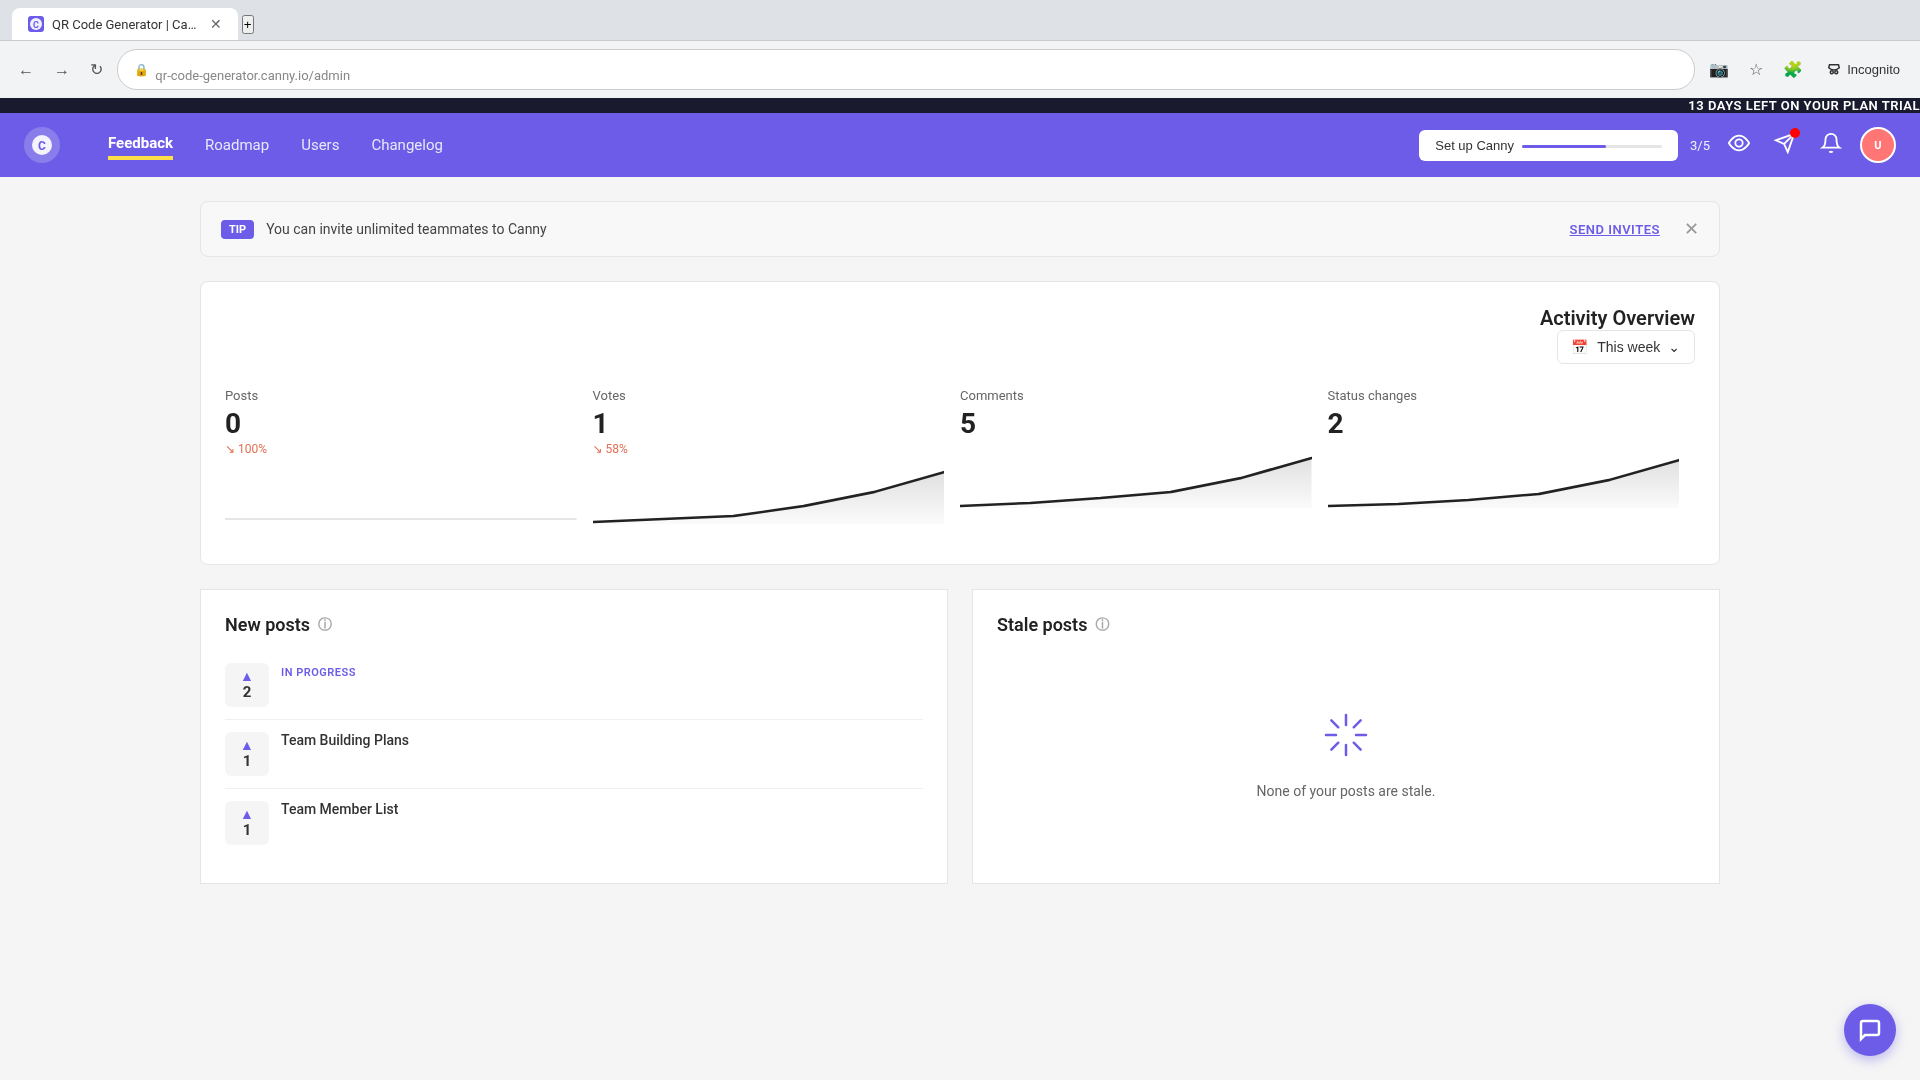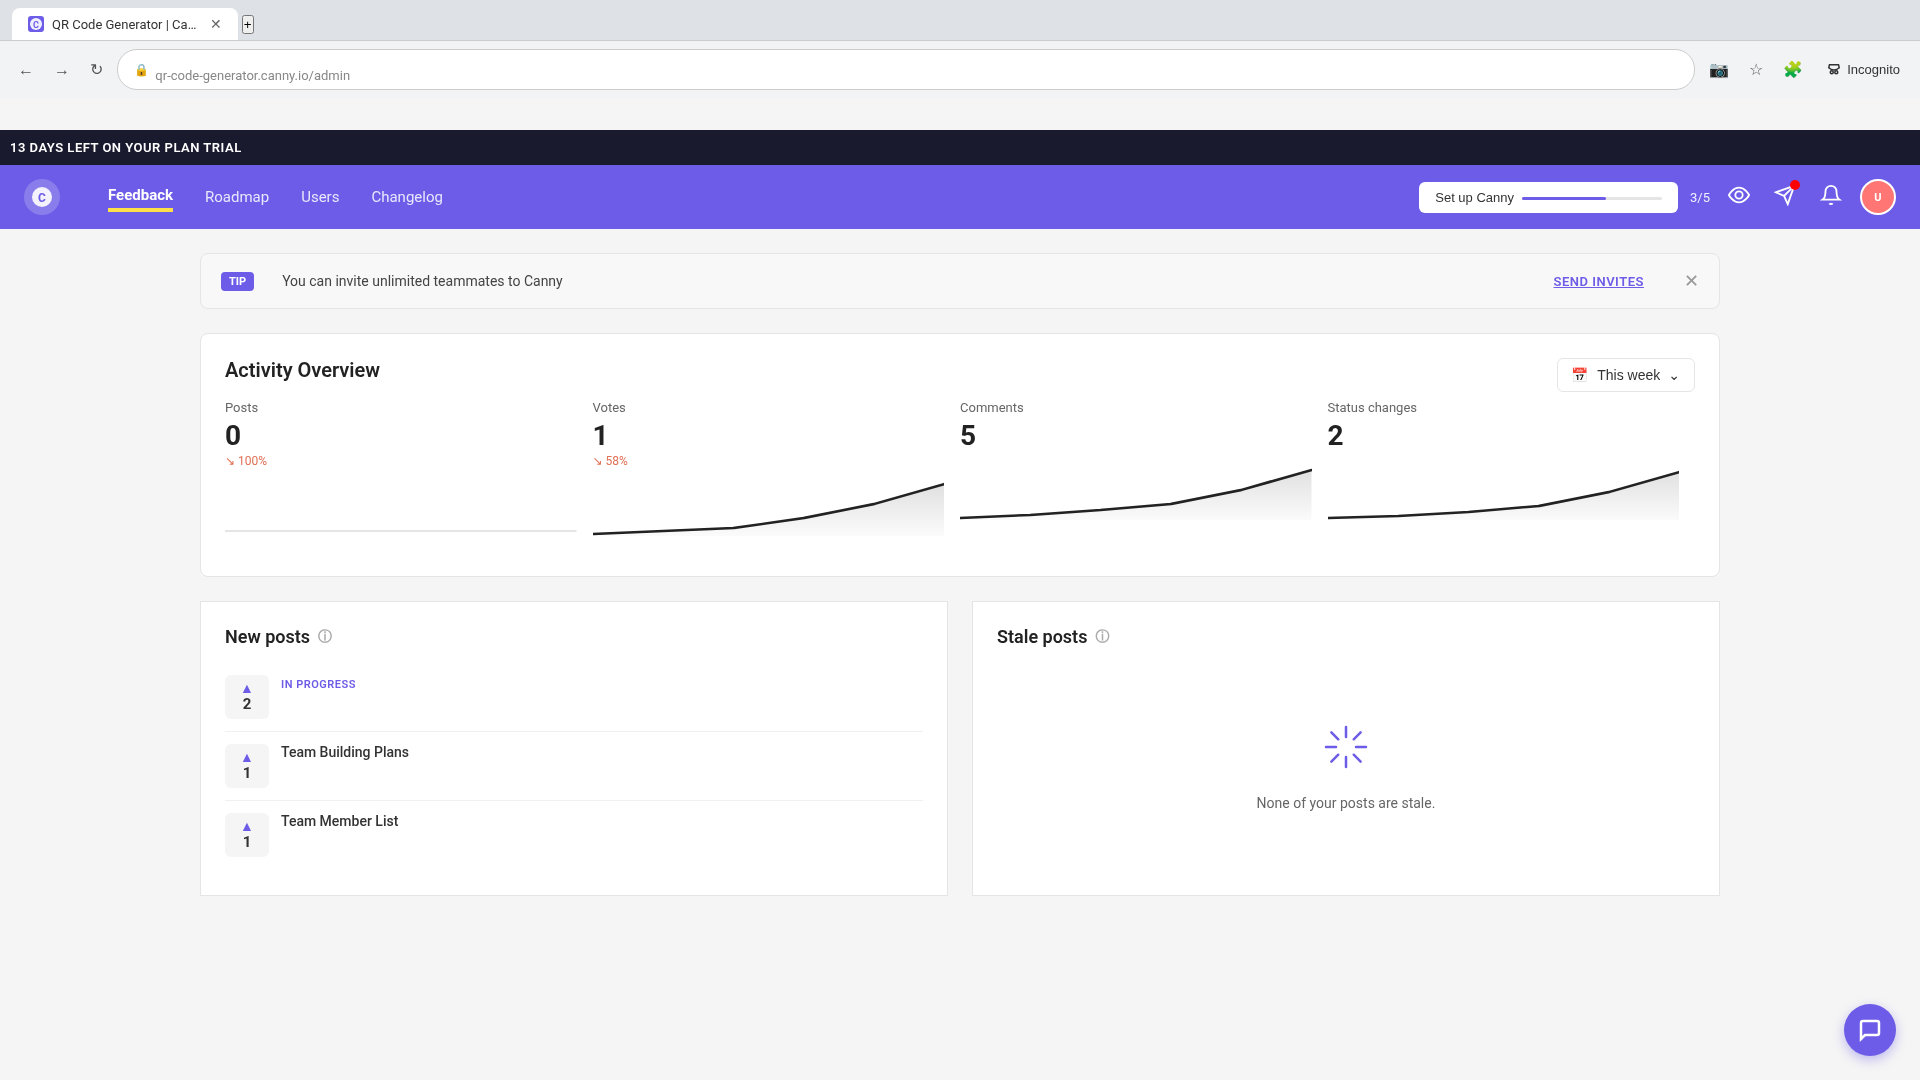--- a/index.html
+++ b/index.html
@@ -15,48 +15,48 @@
     .nav-btn { background: none; border: none; cursor: pointer; color: #555; font-size: 16px; padding: 4px 6px; border-radius: 4px; }
     .address-bar { flex: 1; background: white; border: 1px solid #ccc; border-radius: 20px; padding: 6px 16px; font-size: 13px; color: #333; display: flex; align-items: center; gap: 6px; }
     .address-bar .lock-icon { color: #555; font-size: 12px; }
     .address-bar .url-text { color: #333; margin-top: 12px; }
     .address-bar .url-text span { color: #888; }
     .nav-actions { display: flex; gap: 8px; align-items: center; }
     .nav-action-btn { background: none; border: none; cursor: pointer; color: #555; font-size: 16px; padding: 4px 6px; border-radius: 4px; }
     .incognito-btn { display: flex; align-items: center; gap: 4px; font-size: 13px; color: #333; background: none; border: none; cursor: pointer; padding: 4px 8px; border-radius: 4px; }
 
     
-    .trial-banner { background: #1a1a2e; color: white; text-align: left; padding: 10px; font-size: 13px; font-weight: 600; letter-spacing: 0.5px; margin-top: 32px; }
+    .trial-banner { background: #1a1a2e; color: white; text-align: right; font-size: 13px; font-weight: 600; letter-spacing: 0.5px; }
 
     
     .main-nav { background: #6c5ce7; display: flex; align-items: center; padding: 0 24px; height: 64px; gap: 32px; }
     .nav-logo { color: white; font-size: 24px; font-weight: bold; margin-right: 16px; display: flex; align-items: center; justify-content: center; width: 36px; height: 36px; background: rgba(255,255,255,0.2); border-radius: 50%; }
     .nav-link { color: rgba(255,255,255,0.85); font-size: 15px; text-decoration: none; cursor: pointer; padding: 4px 0; }
     .nav-link:hover, .nav-link.active { color: white; }
     .nav-link.active { font-weight: 700; border-bottom: 4px solid #fde047; }
     .nav-right { margin-left: auto; display: flex; align-items: center; gap: 12px; }
     .setup-canny-btn { background: white; color: #333; border: none; border-radius: 6px; padding: 8px 16px; font-size: 13px; cursor: pointer; display: flex; align-items: center; gap: 8px; }
     .setup-progress { font-size: 13px; color: rgba(255,255,255,0.9); }
     .nav-icon-btn { background: none; border: none; cursor: pointer; color: white; font-size: 18px; padding: 6px; border-radius: 4px; position: relative; }
     .nav-badge { position: absolute; top: 2px; right: 2px; background: red; color: white; border-radius: 50%; width: 10px; height: 10px; font-size: 8px; display: flex; align-items: center; justify-content: center; }
     .avatar-btn { width: 36px; height: 36px; border-radius: 50%; background: #ff7675; border: 2px solid white; cursor: pointer; overflow: hidden; display: flex; align-items: center; justify-content: center; color: white; font-weight: bold; }
 
     
     .main-content { padding: 24px 200px; }
 
     
-    .tip-banner { background: #f8f8f8; border: 1px solid #e5e5e5; border-radius: 8px; padding: 16px 20px; display: flex; align-items: center; gap: 28px; margin-bottom: 24px; }
+    .tip-banner { background: #f8f8f8; border: 1px solid #e5e5e5; border-radius: 8px; padding: 16px 20px; display: flex; align-items: center; gap: 12px; margin-bottom: 24px; }
     .tip-badge { background: #6c5ce7; color: white; font-size: 11px; font-weight: bold; padding: 3px 8px; border-radius: 4px; flex-shrink: 0; }
     .tip-text { font-size: 14px; color: #444; flex: 1; }
     .tip-send-btn { color: #6c5ce7; font-size: 13px; font-weight: 600; text-decoration: underline; cursor: pointer; text-transform: uppercase; letter-spacing: 0.5px; }
     .tip-close-btn { background: none; border: none; cursor: pointer; color: #999; font-size: 18px; margin-left: 12px; }
 
     
     .activity-card { background: white; border-radius: 8px; border: 1px solid #e5e5e5; padding: 24px; margin-bottom: 24px; }
-    .activity-header { display: flex; align-items: flex-start; justify-content: space-between; margin-bottom: 8px; }
+    .activity-header { display: flex; align-items: flex-end; justify-content: space-between; margin-bottom: 24px; flex-direction: column; }
     .activity-title { font-size: 20px; font-weight: 600; color: #222; }
     .period-selector { display: flex; align-items: center; gap: 8px; background: white; border: 1px solid #e5e5e5; border-radius: 6px; padding: 8px 14px; cursor: pointer; font-size: 14px; color: #333; }
     .period-selector .cal-icon { color: #666; }
     .metrics-row { display: grid; grid-template-columns: 1fr 1fr 1fr 1fr; gap: 0; }
     .metric-item { padding: 0 16px 16px 0; }
     .metric-label { font-size: 13px; color: #666; margin-bottom: 4px; }
     .metric-value { font-size: 28px; font-weight: 700; color: #222; margin-bottom: 2px; }
     .metric-change { font-size: 12px; display: flex; align-items: center; gap: 3px; }
     .metric-change.down { color: #e17055; }
     .metric-chart { height: 60px; margin-top: 8px; }

